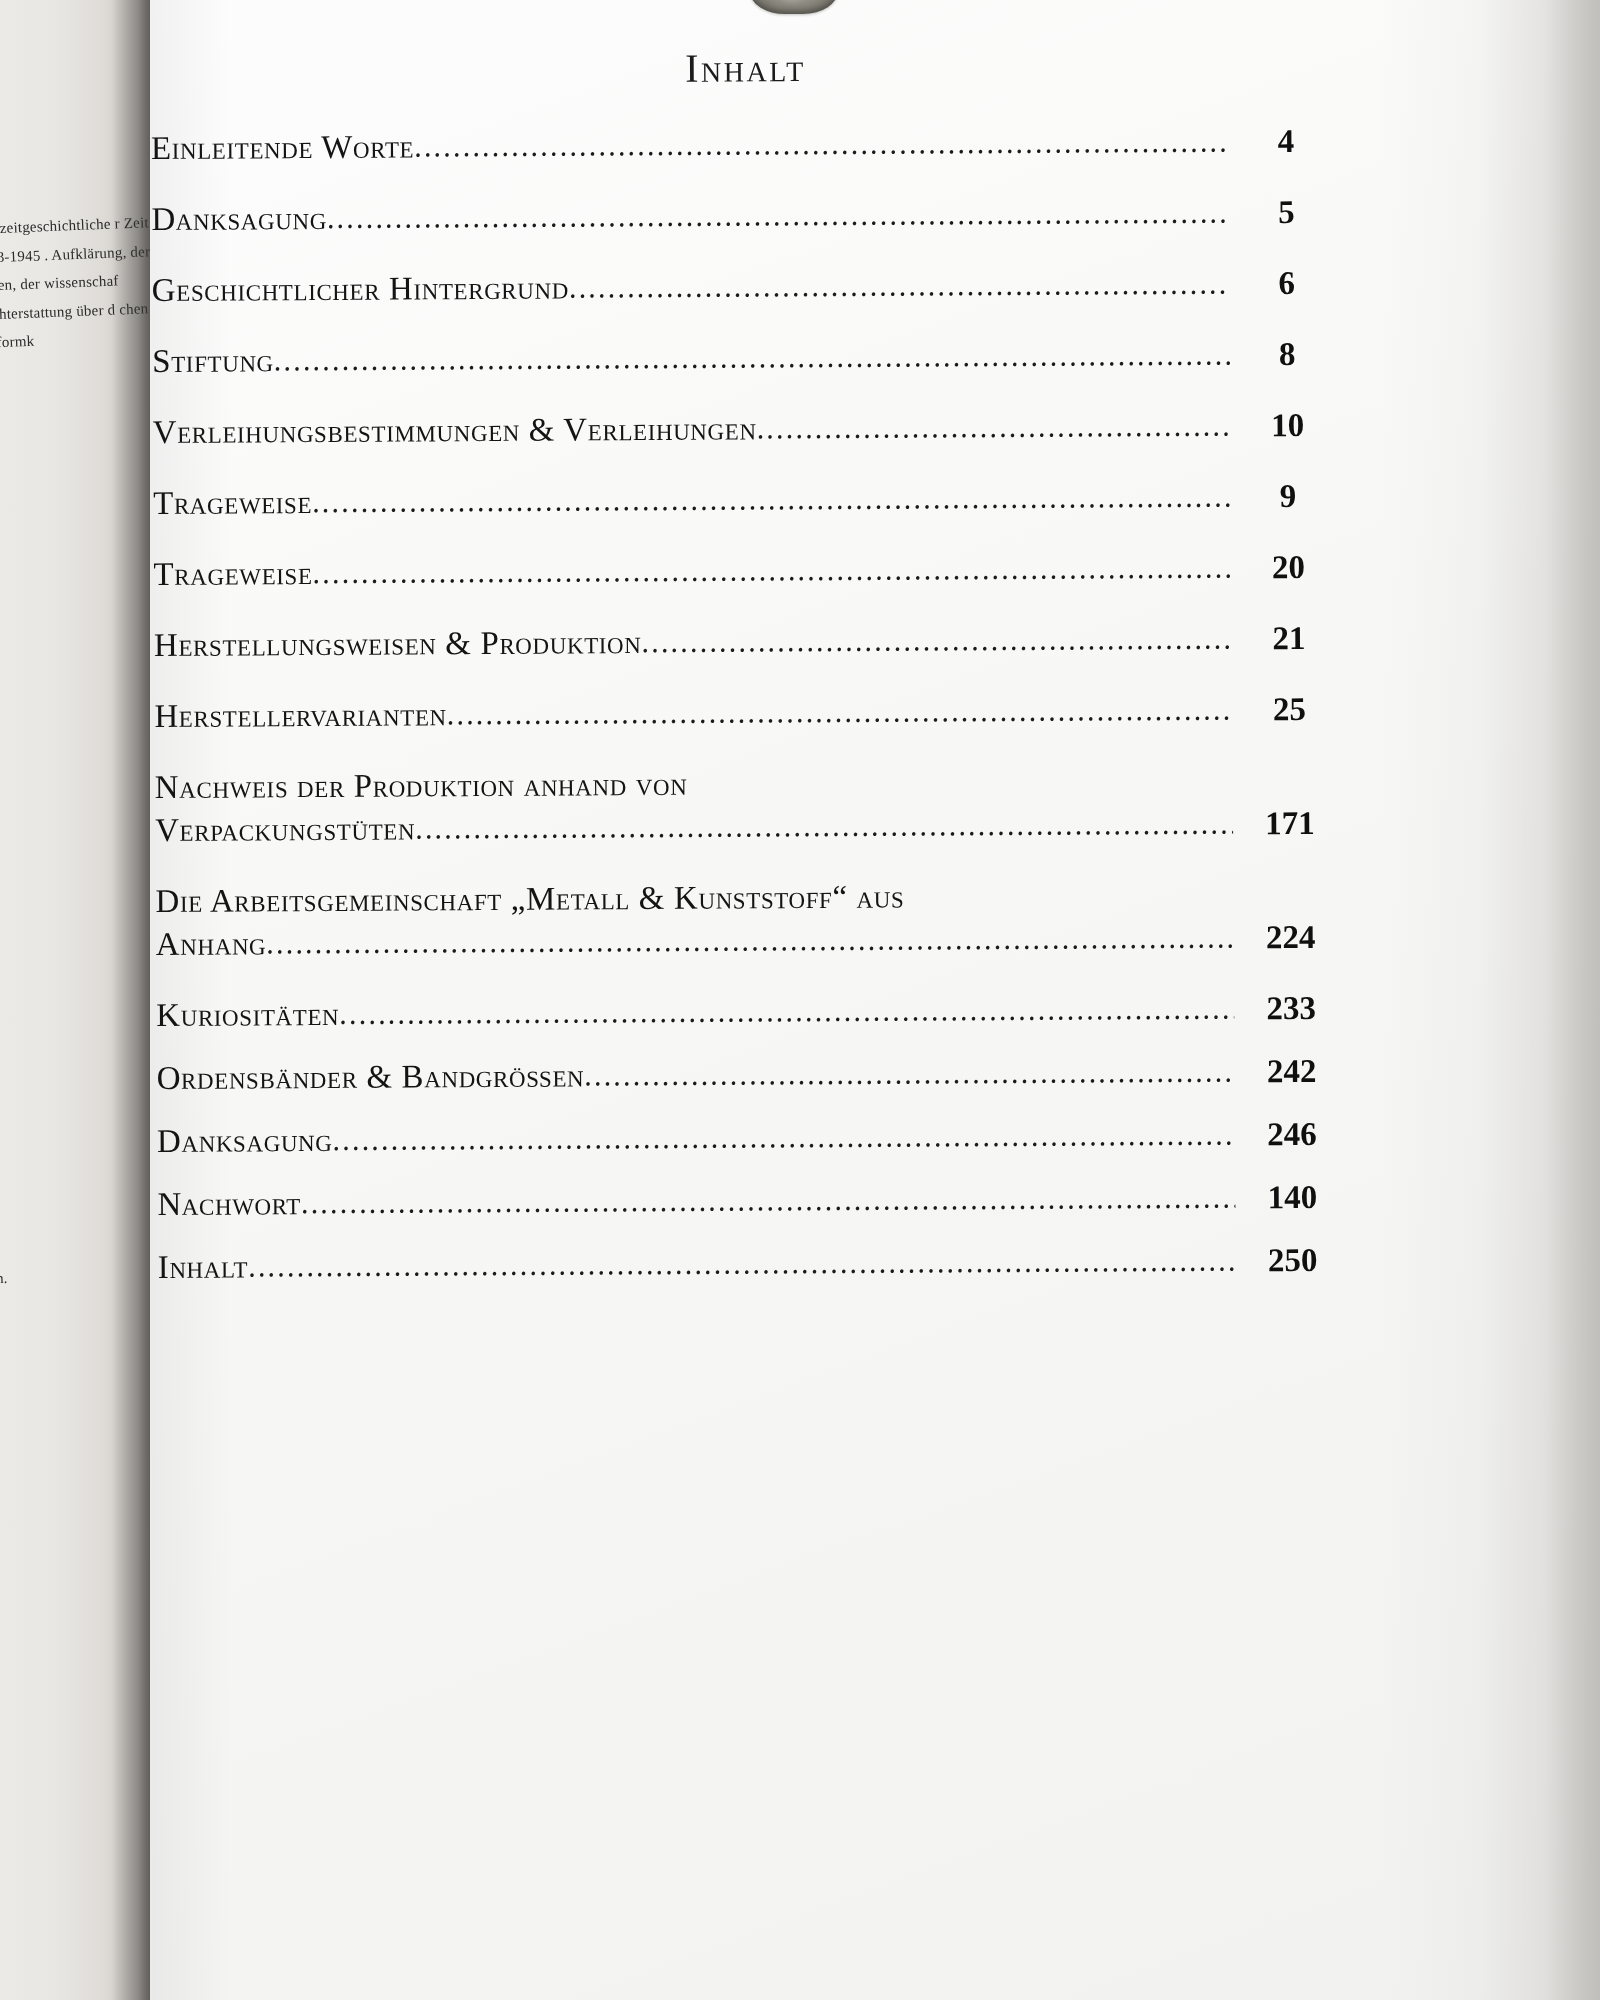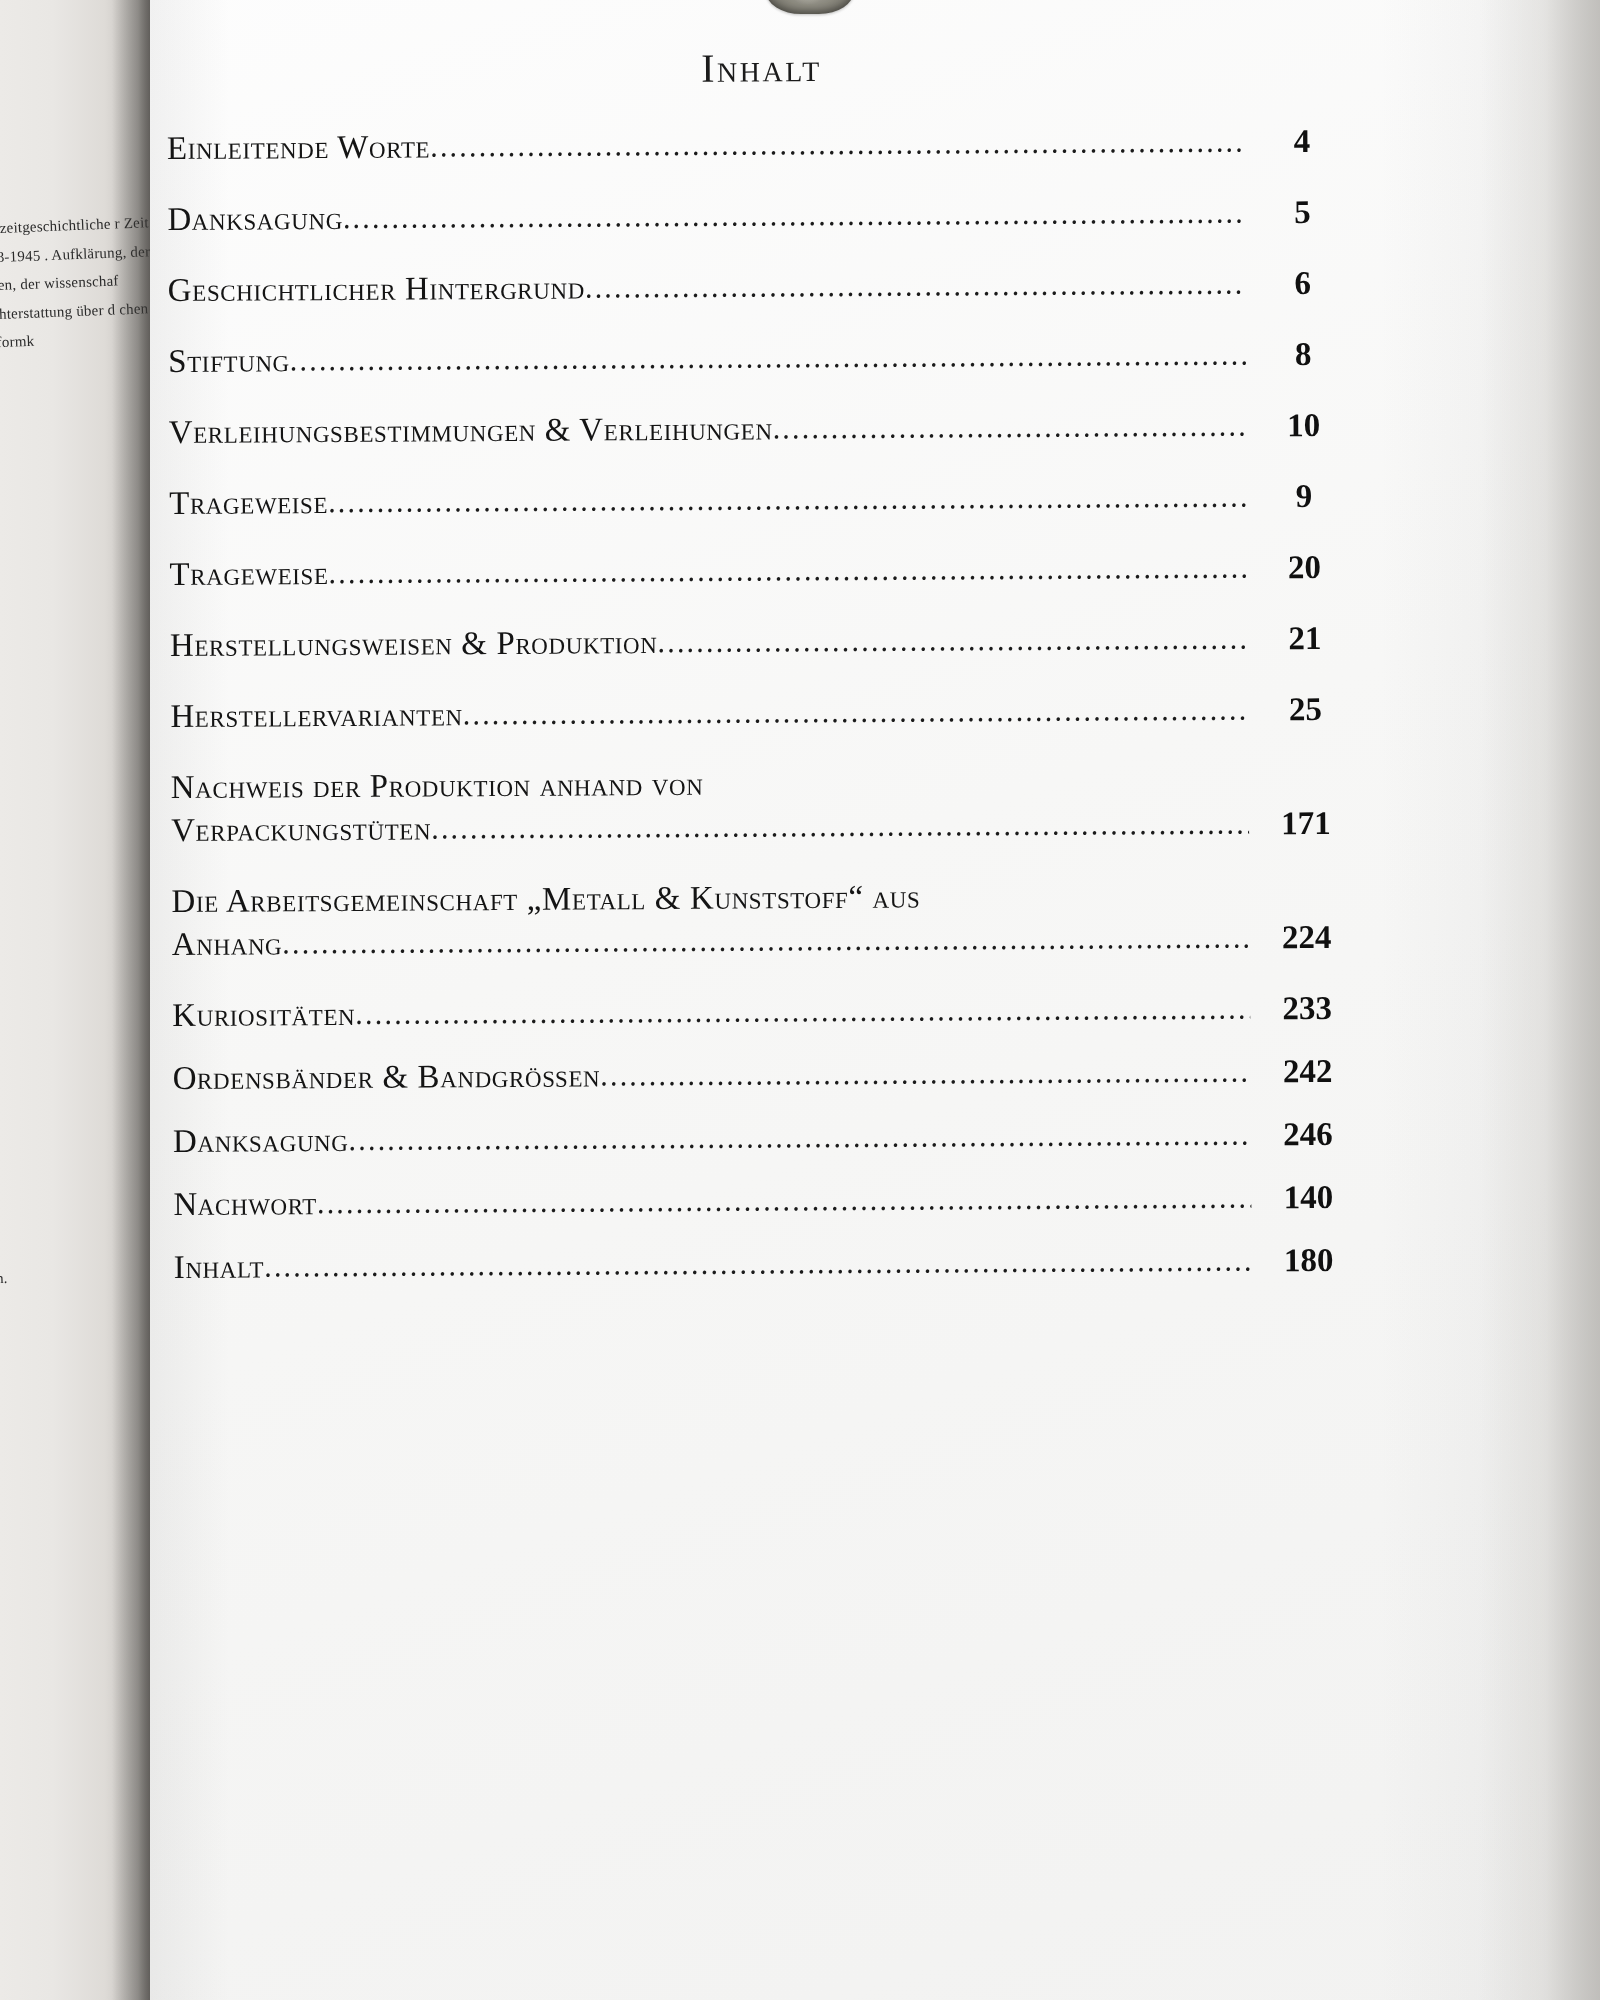--- a/index.html
+++ b/index.html
@@ -94,21 +94,20 @@
   }
 
   
   #content {
     position: absolute;
     left: 150px;
     top: 0;
     width: 1360px;
     height: 1456px;
     padding: 0;
-    margin-left: 16px;
   }
 
   
   #emblem {
     position: absolute;
     left: 600px;
     top: -34px;
     width: 88px;
     height: 52px;
     border-radius: 50%/ 70% 70% 55% 55%;
@@ -338,21 +337,21 @@
           <div class="toc-line">
             <span class="toc-label">Nachwort</span>
             <span class="toc-dots">....................................................................................................................................</span>
             <span class="toc-page">140</span>
           </div>
         </div>
         <div class="toc-entry gap-md">
           <div class="toc-line">
             <span class="toc-label">Inhalt</span>
             <span class="toc-dots">....................................................................................................................................</span>
-            <span class="toc-page">180</span>
+            <span class="toc-page">250</span>
           </div>
         </div>
       </div>
 
   </div>
 </div>
 
 <div id="right-edge"></div>
 
 </body></html>

